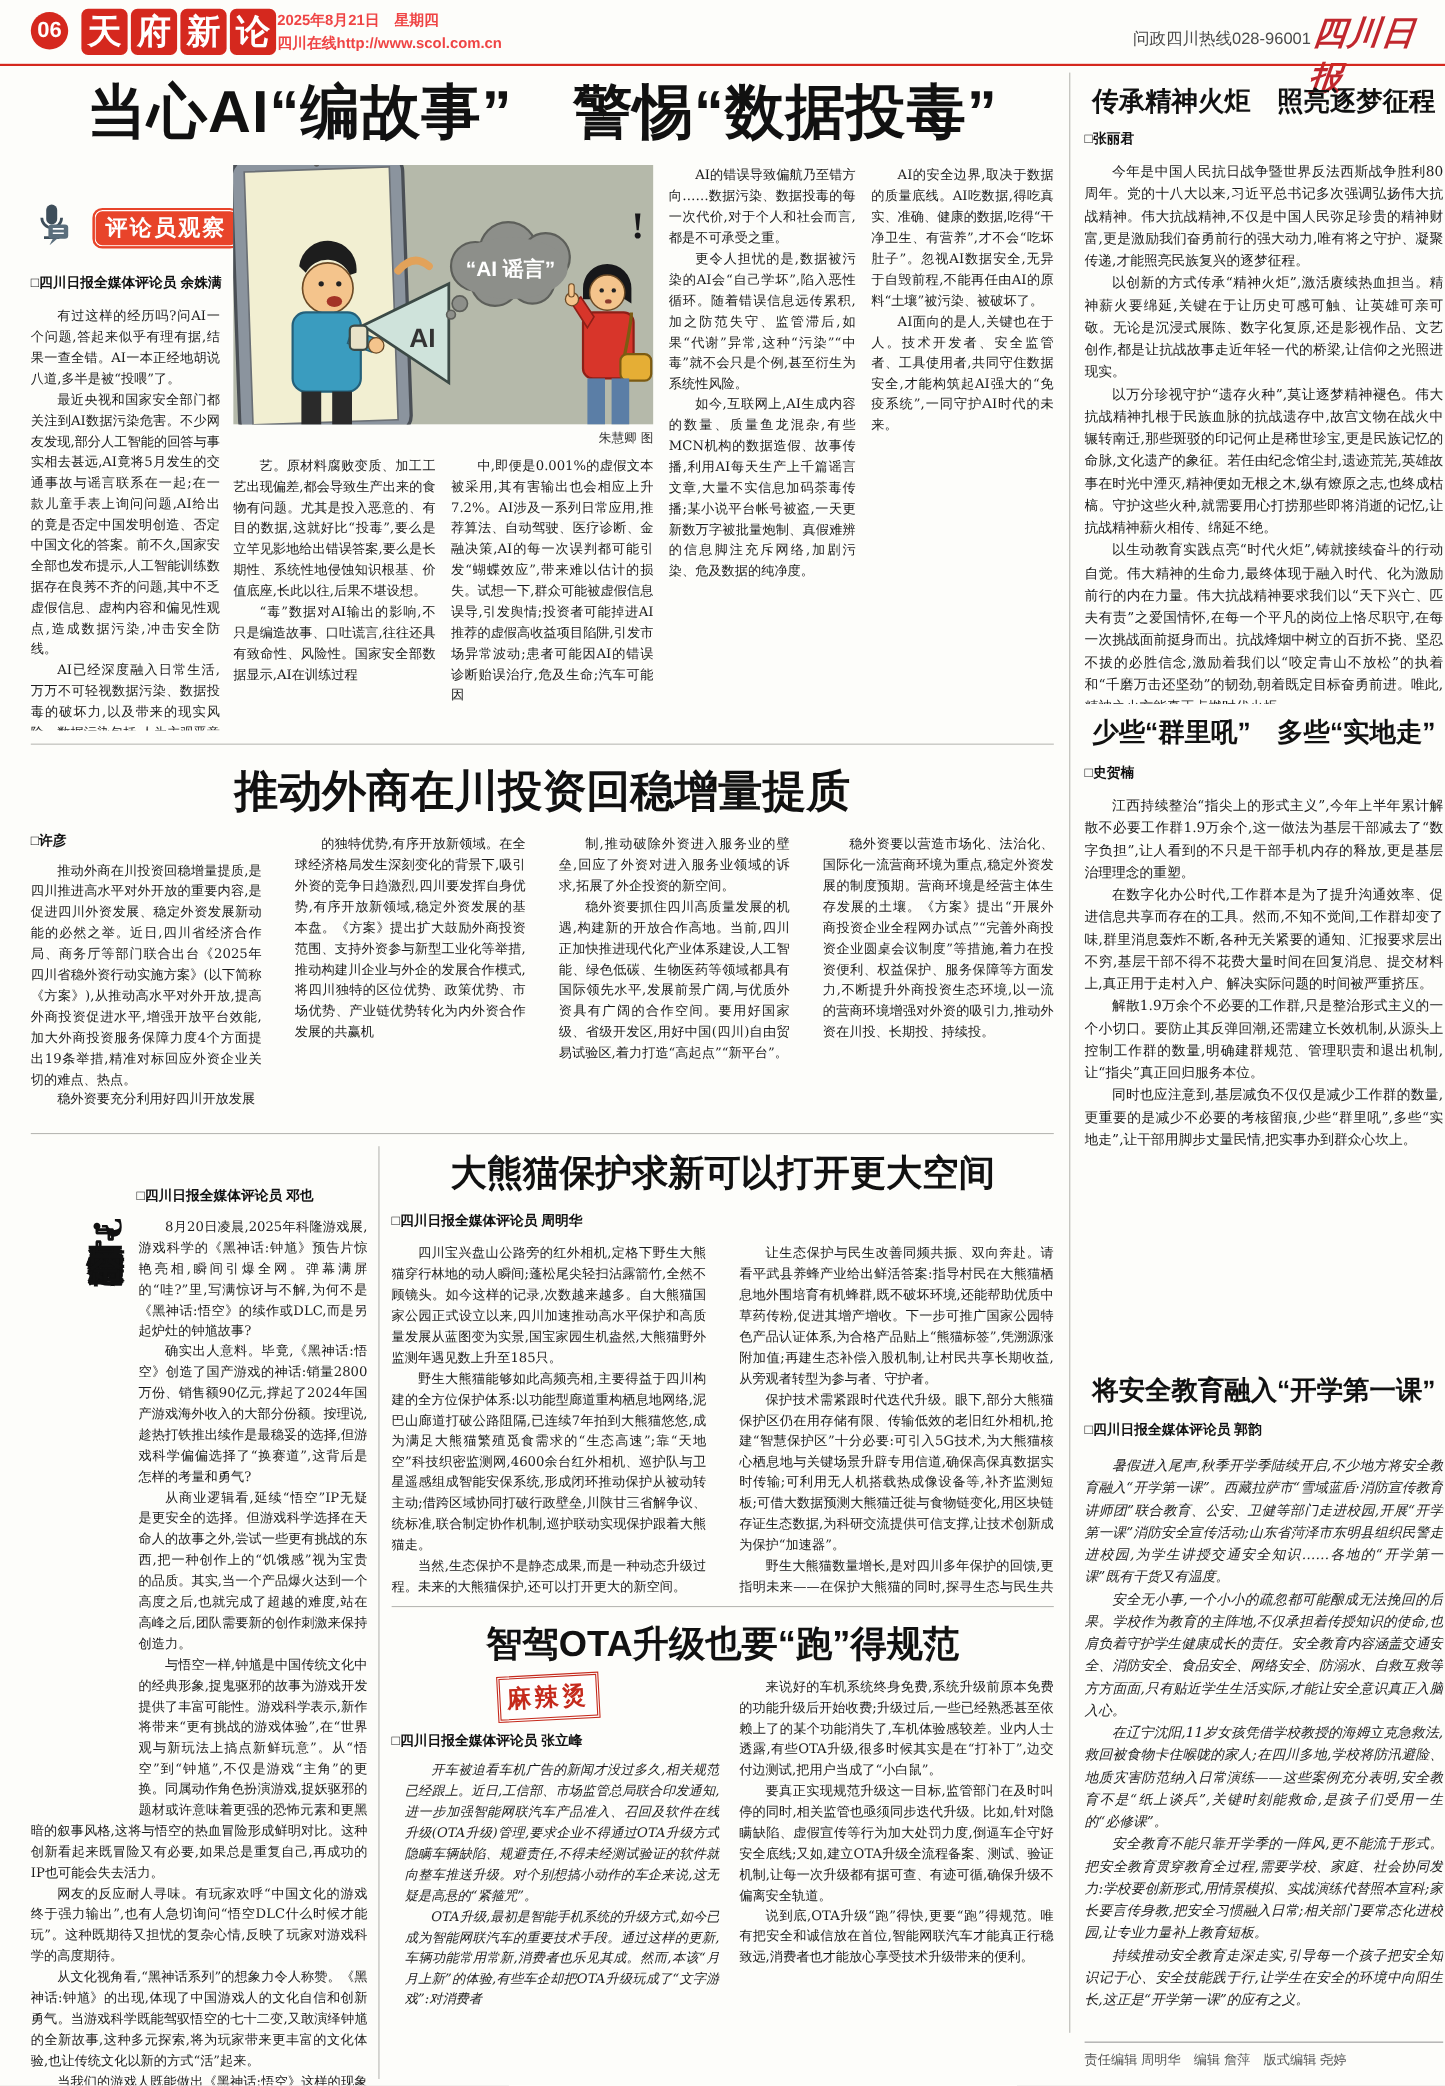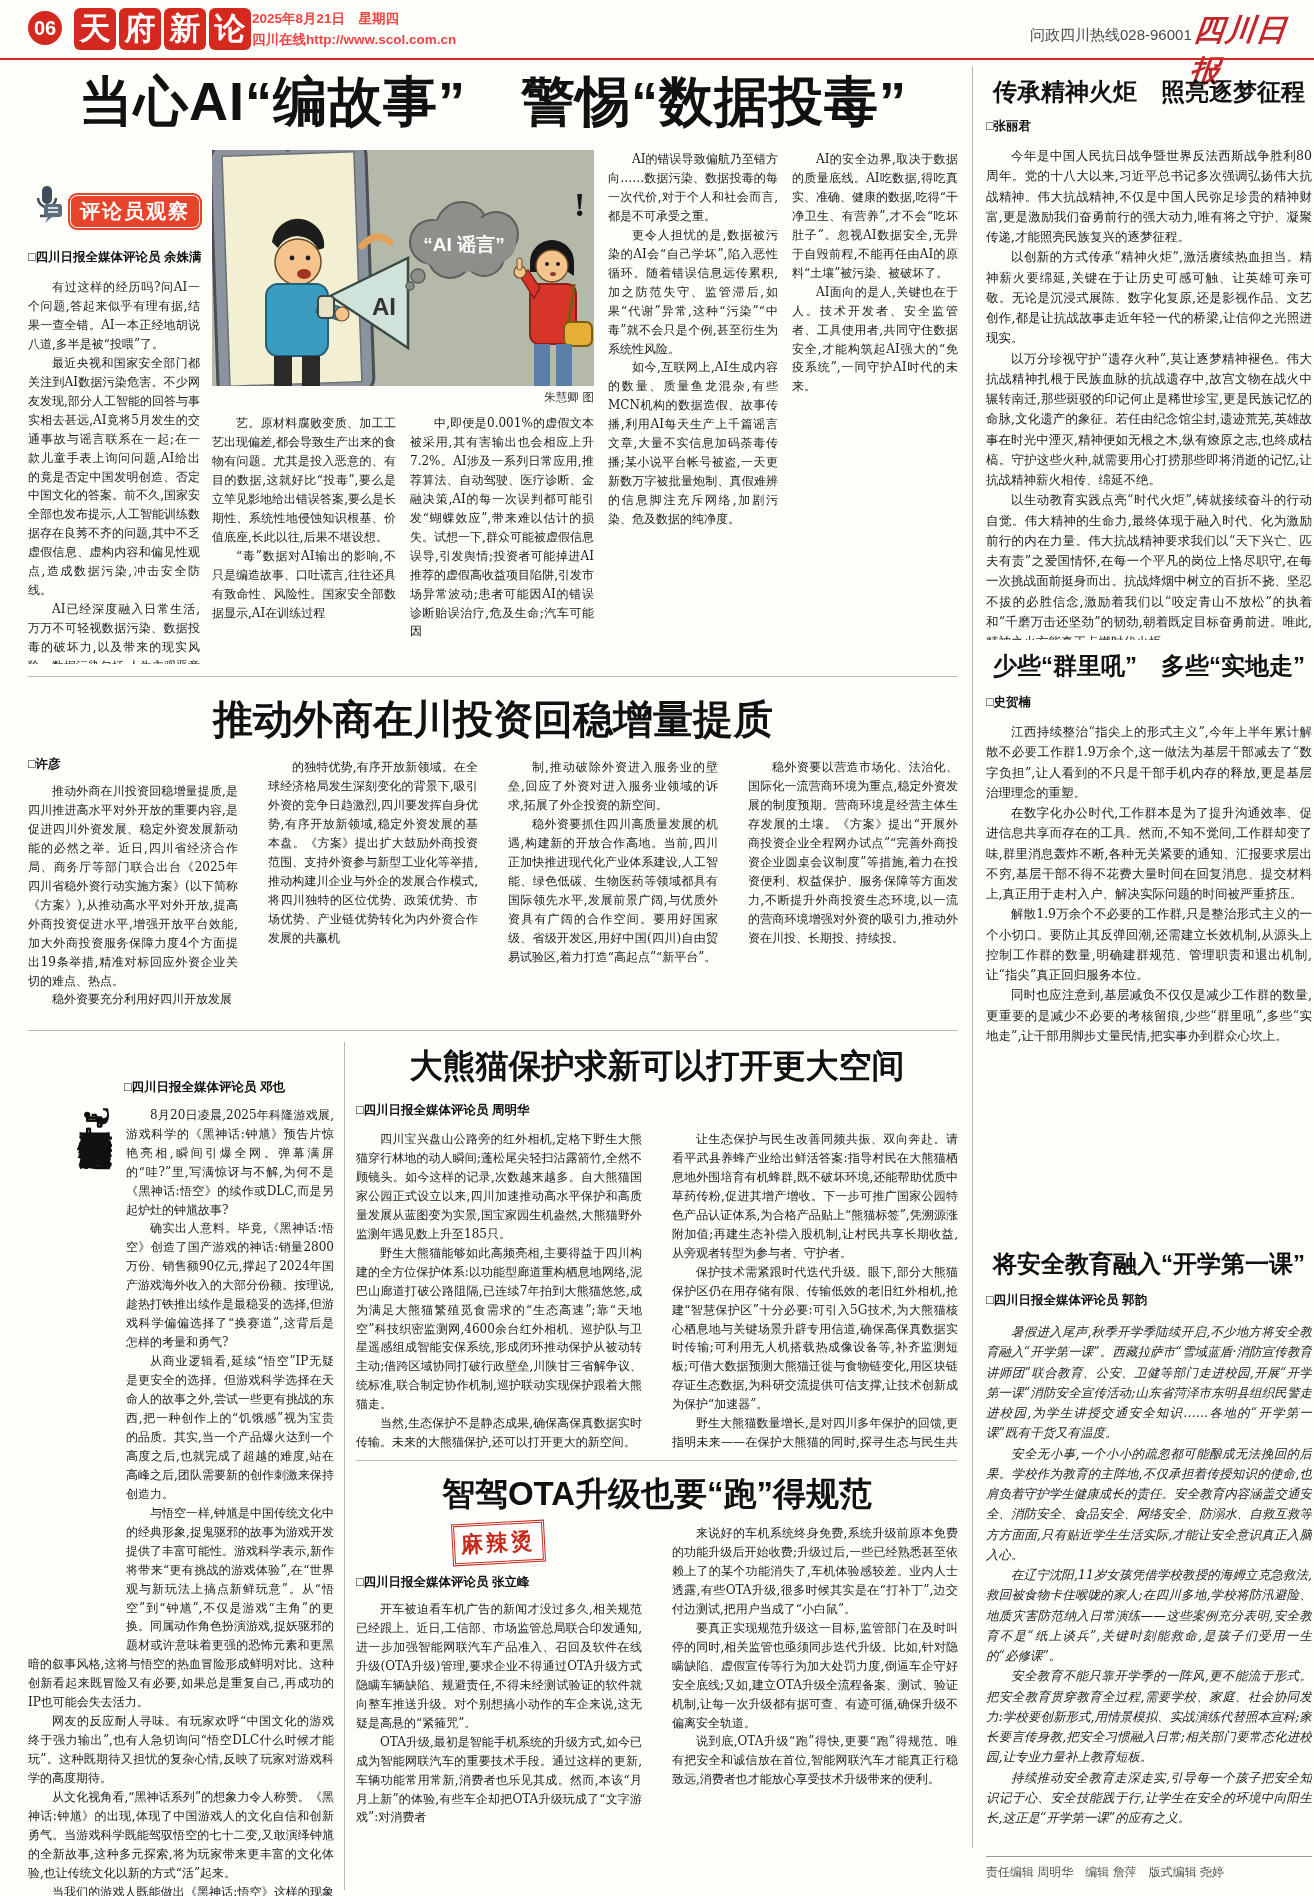--- a/index.html
+++ b/index.html
@@ -26,21 +26,21 @@
   .h-2{font-size:40px;}
   .h-3{font-size:33px;}
   .h-side{font-size:24px;}
   .byline{font-size:12.5px;font-weight:bold;color:#111;}
   
   .col{overflow:hidden;text-align:justify;font-size:12px;line-height:1.58;color:#1c1c1c;
        font-family:"DejaVu Serif","Liberation Serif",serif;}
   .col p{margin:0;text-indent:2em;}
   .side .col, .sidecol{font-size:12.5px;line-height:1.62;}
   
-  .badge{display:flex;align-items:flex-end;gap:4px;}
+  .badge{display:flex;align-items:center;gap:20px;}
   .badge-pill{background:#e8442a;color:#fff;font-weight:bold;font-size:20px;padding:3px 10px;
               border-radius:9px;letter-spacing:2px;border:2px solid #e8442a;box-shadow:inset 0 0 0 1px #fff;}
   
   .verttitle{writing-mode:vertical-rl;font-weight:bold;font-size:34px;line-height:1.18;letter-spacing:0px;
              font-family:"DejaVu Serif","Liberation Serif",serif;color:#111;}
   
   .stamp{border:3px double #c52a1c;color:#c52a1c;font-weight:bold;font-size:22px;letter-spacing:3px;
          font-family:"DejaVu Serif","Liberation Serif",serif;padding:3px 6px;transform:rotate(-3deg);
          display:inline-block;background:rgba(255,255,255,.6);}
   .credit{font-size:11.5px;color:#333;text-align:right;font-family:"DejaVu Serif",serif;}
@@ -202,34 +202,34 @@
         <p>从文化视角看,“黑神话系列”的想象力令人称赞。《黑神话:钟馗》的出现,体现了中国游戏人的文化自信和创新勇气。当游戏科学既能驾驭悟空的七十二变,又敢演绎钟馗的全新故事,这种多元探索,将为玩家带来更丰富的文化体验,也让传统文化以新的方式“活”起来。</p>
         <p>当我们的游戏人既能做出《黑神话:悟空》这样的现象级作品,又有勇气开辟全新的题材战场,中国游戏的黄金时代才真正到来。</p>
       </div>
   </div>
 
   <div class="abs headline h-3" style="left:356px;top:1044px;width:602px;">大熊猫保护求新可以打开更大空间</div>
   <div class="abs byline" style="left:356px;top:1102px;">□四川日报全媒体评论员 周明华</div>
   <div class="abs col" style="left:356px;top:1130px;width:286px;height:322px;">
       <p>四川宝兴盘山公路旁的红外相机,定格下野生大熊猫穿行林地的动人瞬间;蓬松尾尖轻扫沾露箭竹,全然不顾镜头。如今这样的记录,次数越来越多。自大熊猫国家公园正式设立以来,四川加速推动高水平保护和高质量发展从蓝图变为实景,国宝家园生机盎然,大熊猫野外监测年遇见数上升至185只。</p>
       <p>野生大熊猫能够如此高频亮相,主要得益于四川构建的全方位保护体系:以功能型廊道重构栖息地网络,泥巴山廊道打破公路阻隔,已连续7年拍到大熊猫悠悠,成为满足大熊猫繁殖觅食需求的“生态高速”;靠“天地空”科技织密监测网,4600余台红外相机、巡护队与卫星遥感组成智能安保系统,形成闭环推动保护从被动转主动;借跨区域协同打破行政壁垒,川陕甘三省解争议、统标准,联合制定协作机制,巡护联动实现保护跟着大熊猫走。</p>
-      <p>当然,生态保护不是静态成果,确保高保真数据实时传输。未来的大熊猫保护,还可以打开更大的新空间。</p>
+      <p>当然,生态保护不是静态成果,而是一种动态升级过程。未来的大熊猫保护,还可以打开更大的新空间。</p>
     </div>
   <div class="abs col" style="left:672px;top:1130px;width:286px;height:322px;">
       <p>让生态保护与民生改善同频共振、双向奔赴。请看平武县养蜂产业给出鲜活答案:指导村民在大熊猫栖息地外围培育有机蜂群,既不破坏环境,还能帮助优质中草药传粉,促进其增产增收。下一步可推广国家公园特色产品认证体系,为合格产品贴上“熊猫标签”,凭溯源涨附加值;再建生态补偿入股机制,让村民共享长期收益,从旁观者转型为参与者、守护者。</p>
       <p>保护技术需紧跟时代迭代升级。眼下,部分大熊猫保护区仍在用存储有限、传输低效的老旧红外相机,抢建“智慧保护区”十分必要:可引入5G技术,为大熊猫核心栖息地与关键场景升辟专用信道,确保高保真数据实时传输;可利用无人机搭载热成像设备等,补齐监测短板;可借大数据预测大熊猫迁徙与食物链变化,用区块链存证生态数据,为科研交流提供可信支撑,让技术创新成为保护“加速器”。</p>
       <p>野生大熊猫数量增长,是对四川多年保护的回馈,更指明未来——在保护大熊猫的同时,探寻生态与民生共赢的可持续路径。你我皆可为,选一次生态游,做一次生态科普,守护美丽自然,就是守护人类未来。</p>
     </div>
 
   <div class="abs hrule" style="left:356px;top:1460px;width:602px;"></div>
 
   <div class="abs headline h-3" style="left:356px;top:1472px;width:602px;">智驾OTA升级也要“跑”得规范</div>
   <div class="abs stamp" style="left:452px;top:1522px;">麻辣烫</div>
   <div class="abs byline" style="left:356px;top:1574px;">□四川日报全媒体评论员 张立峰</div>
-  <div class="abs col" style="left:356px;top:1600px;width:286px;height:290px;">
+  <div class="abs col" style="left:368px;top:1600px;width:286px;height:290px;font-style:italic;">
       <p>开车被迫看车机广告的新闻才没过多久,相关规范已经跟上。近日,工信部、市场监管总局联合印发通知,进一步加强智能网联汽车产品准入、召回及软件在线升级(OTA升级)管理,要求企业不得通过OTA升级方式隐瞒车辆缺陷、规避责任,不得未经测试验证的软件就向整车推送升级。对个别想搞小动作的车企来说,这无疑是高悬的“紧箍咒”。</p>
       <p>OTA升级,最初是智能手机系统的升级方式,如今已成为智能网联汽车的重要技术手段。通过这样的更新,车辆功能常用常新,消费者也乐见其成。然而,本该“月月上新”的体验,有些车企却把OTA升级玩成了“文字游戏”:对消费者</p>
     </div>
   <div class="abs col" style="left:672px;top:1524px;width:286px;height:366px;">
       <p>来说好的车机系统终身免费,系统升级前原本免费的功能升级后开始收费;升级过后,一些已经熟悉甚至依赖上了的某个功能消失了,车机体验感较差。业内人士透露,有些OTA升级,很多时候其实是在“打补丁”,边交付边测试,把用户当成了“小白鼠”。</p>
       <p>要真正实现规范升级这一目标,监管部门在及时叫停的同时,相关监管也亟须同步迭代升级。比如,针对隐瞒缺陷、虚假宣传等行为加大处罚力度,倒逼车企守好安全底线;又如,建立OTA升级全流程备案、测试、验证机制,让每一次升级都有据可查、有迹可循,确保升级不偏离安全轨道。</p>
       <p>说到底,OTA升级“跑”得快,更要“跑”得规范。唯有把安全和诚信放在首位,智能网联汽车才能真正行稳致远,消费者也才能放心享受技术升级带来的便利。</p>
     </div>
 
   <div class="abs headline h-side" style="left:986px;top:76px;width:326px;">传承精神火炬　照亮逐梦征程</div>

